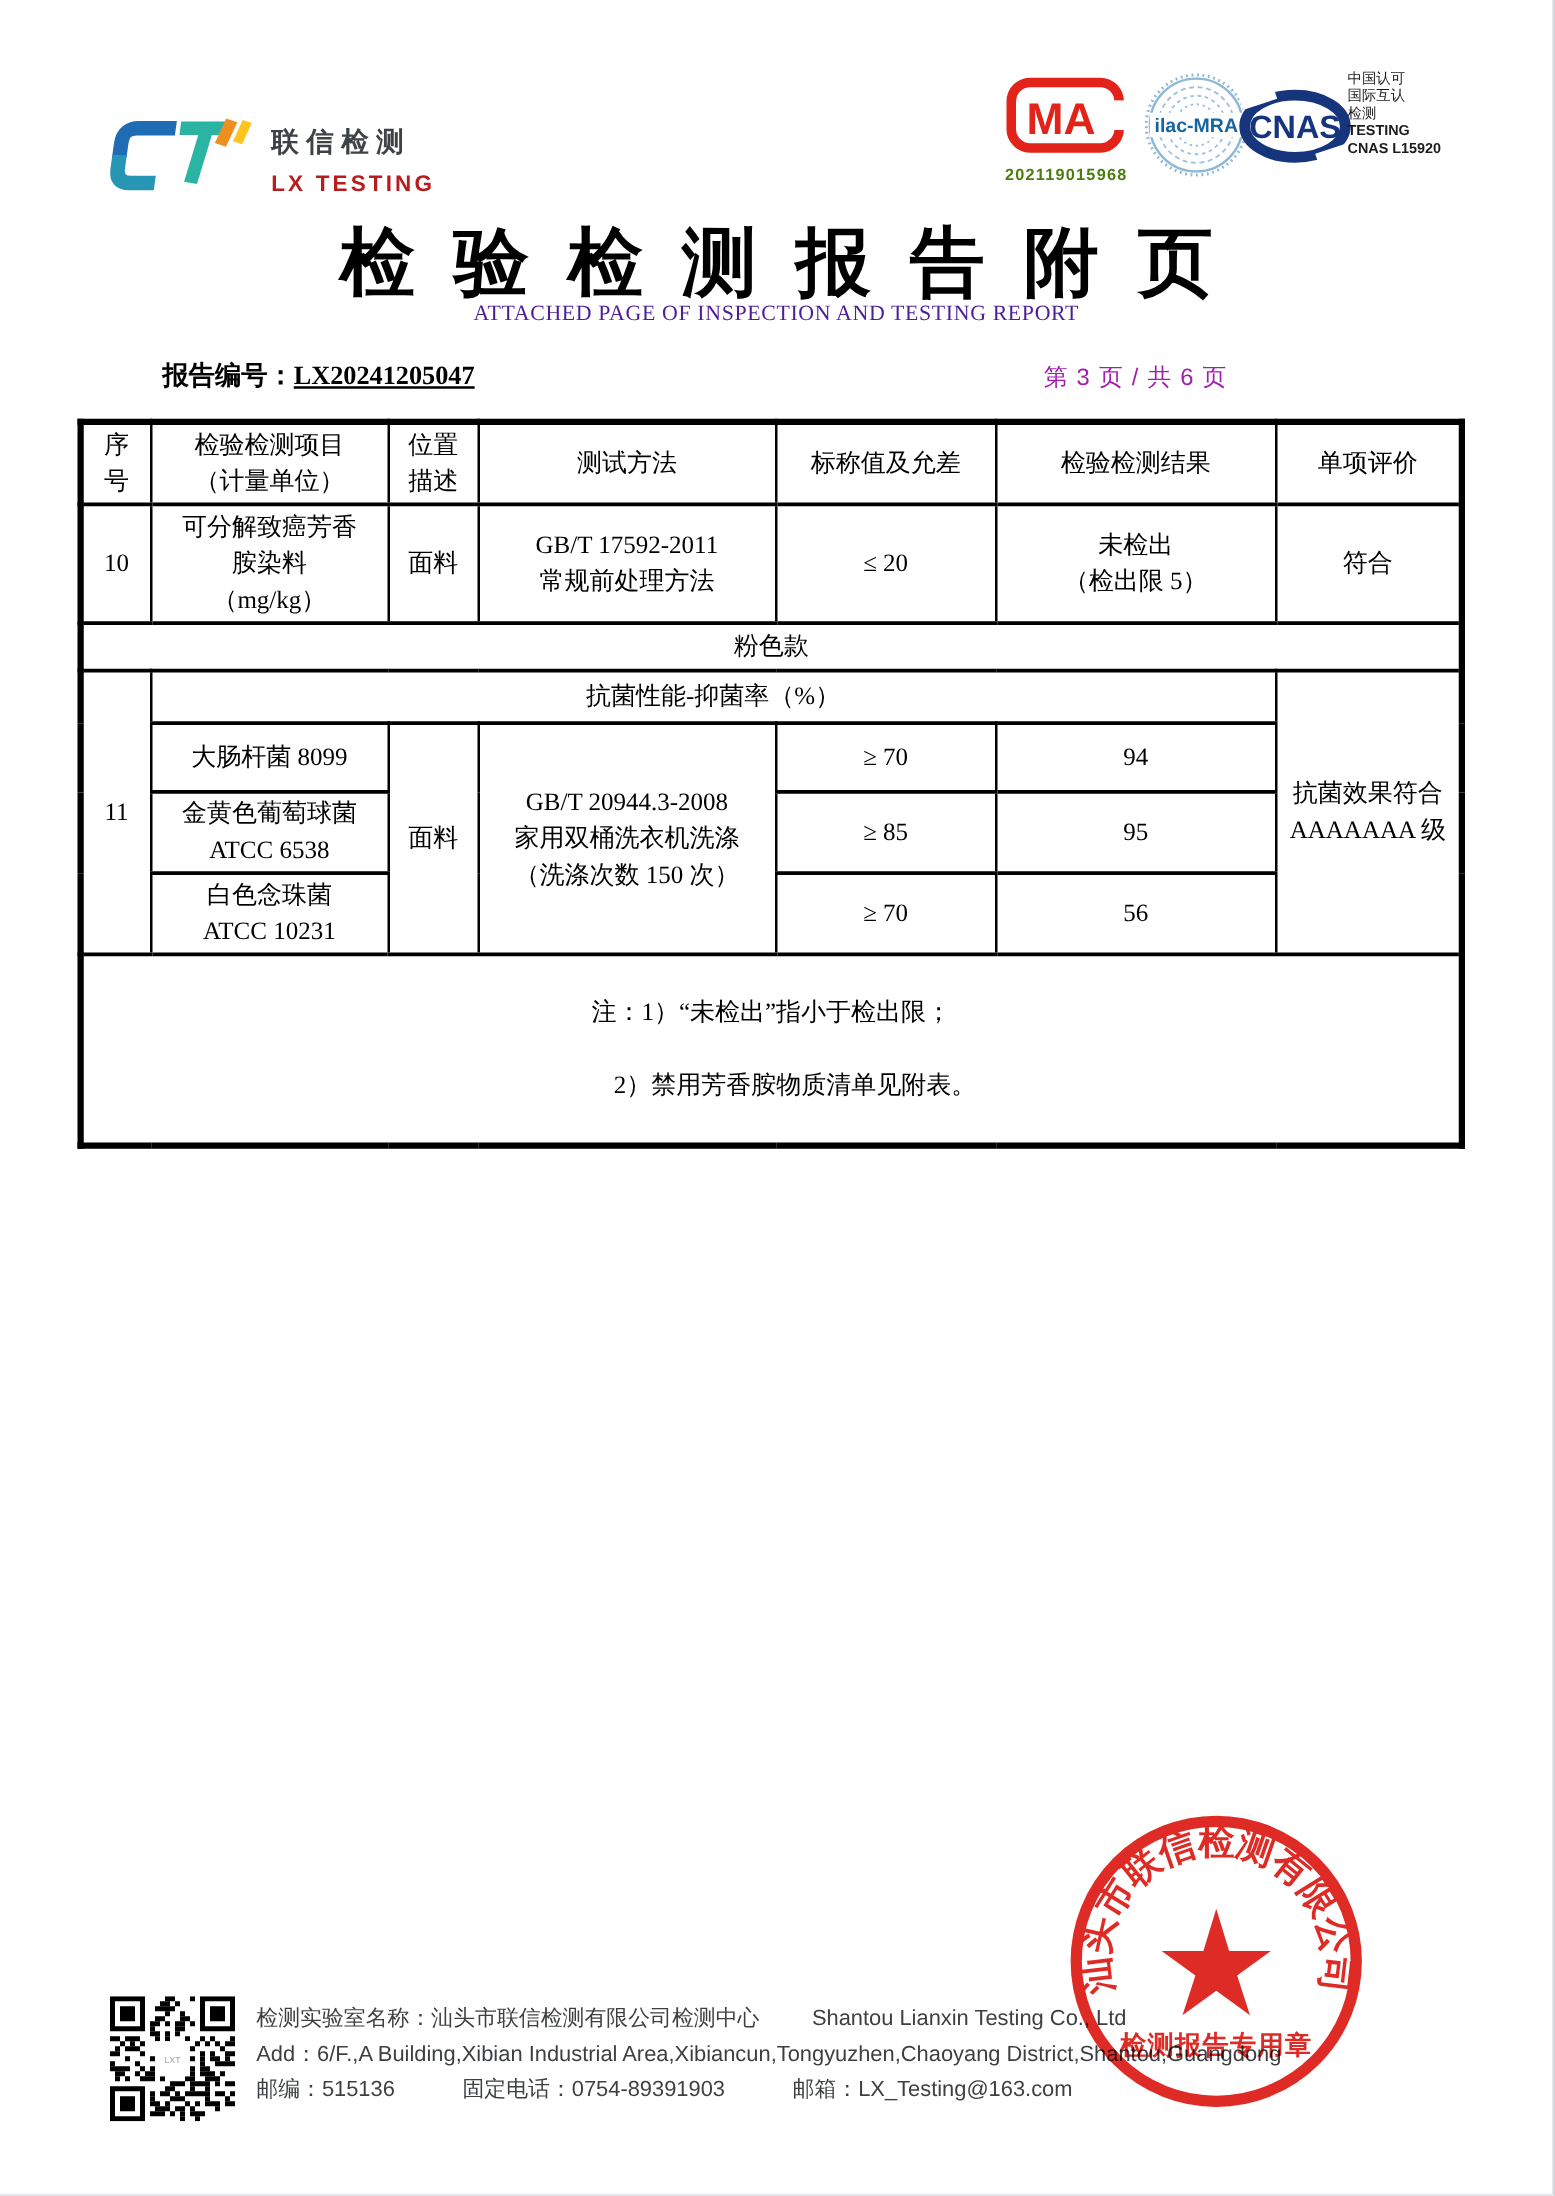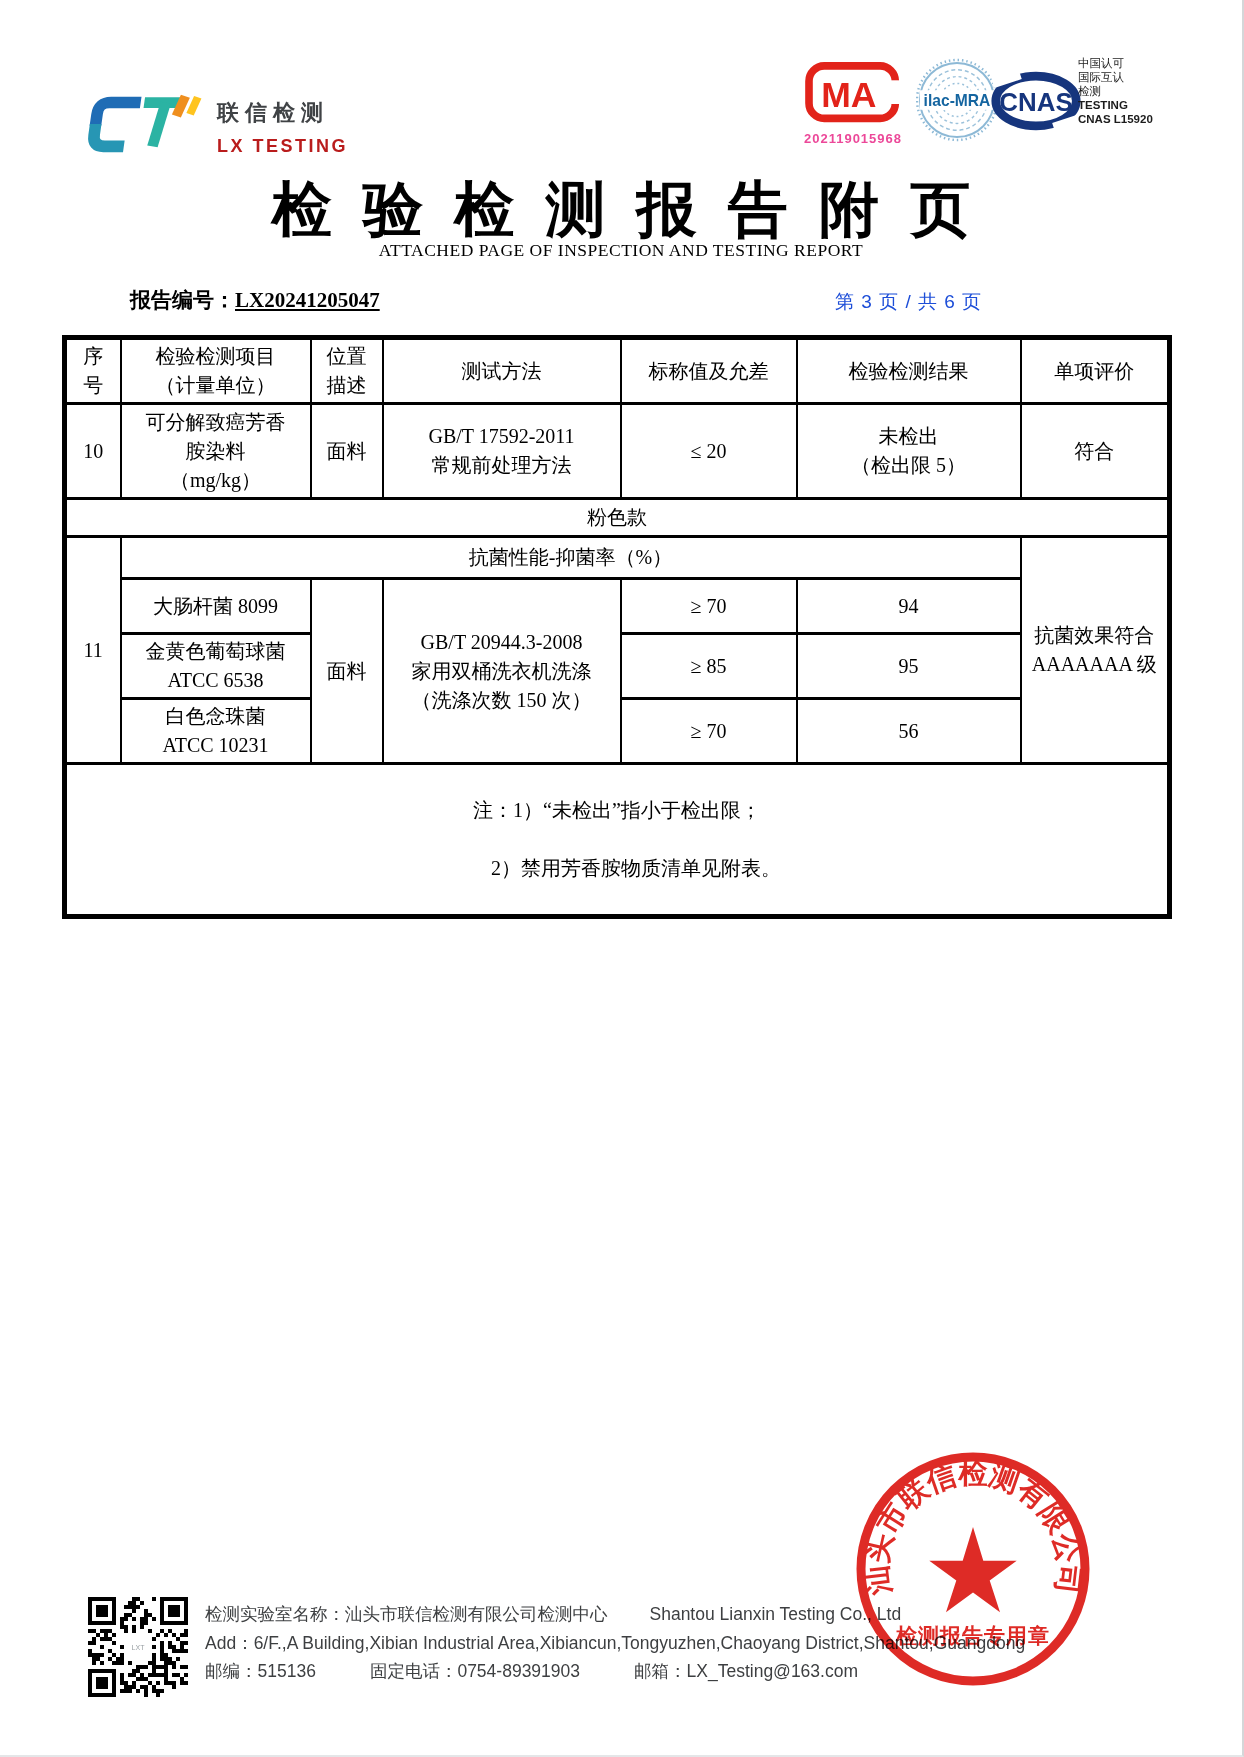--- a/index.html
+++ b/index.html
@@ -8,39 +8,39 @@
         border-right:2px solid #d5d7d9;border-bottom:2px solid #e4e6e8;box-sizing:border-box;}
 
   
   .brand{position:absolute;left:85px;top:88px;display:flex;align-items:center;}
   .brand-text{margin-left:14px;}
   .brand-cn{font-size:22px;font-weight:700;letter-spacing:6px;color:#3f4245;line-height:36px;}
   .brand-en{font-size:18px;font-weight:700;letter-spacing:2.5px;color:#b91c1c;margin-top:5px;}
 
   
   .cma{position:absolute;left:793px;top:60px;width:120px;text-align:center;}
-  .cma-num{font-size:13px;font-weight:700;letter-spacing:1px;color:#ec4899;margin-top:1px;}
+  .cma-num{font-size:13px;font-weight:700;letter-spacing:1px;color:#4d7c0f;margin-top:1px;}
   .ilac{position:absolute;left:916px;top:58px;}
   .cnas{position:absolute;left:990px;top:70px;}
   .accred{position:absolute;left:1078px;top:56px;font-size:11.5px;line-height:14px;color:#1c1c1c;}
   .accred .cn{font-weight:500;}
   .accred .en{font-weight:700;}
 
   
   .doc-title{position:absolute;left:0;top:170px;width:100%;text-align:center;
              font-family:"Liberation Serif","DejaVu Serif",serif;
              font-size:60px;font-weight:700;letter-spacing:0.52em;text-indent:0.52em;color:#000;}
   .doc-subtitle{position:absolute;left:0;top:240px;width:100%;text-align:center;
              font-family:"Liberation Serif","DejaVu Serif",serif;
-             font-size:17.5px;letter-spacing:0.5px;color:#000000;}
+             font-size:17.5px;letter-spacing:0.5px;color:#4c1d95;}
 
   
   .meta-left{position:absolute;left:130px;top:286px;font-size:21px;font-weight:700;color:#000;}
   .meta-left .no{font-family:"Liberation Serif","DejaVu Serif",serif;font-weight:600;text-decoration:underline;}
-  .meta-right{position:absolute;left:835px;top:289px;font-size:19px;color:#1d4ed8;letter-spacing:1px;}
+  .meta-right{position:absolute;left:835px;top:289px;font-size:19px;color:#a21caf;letter-spacing:1px;}
 
   
   table.results{position:absolute;left:62px;top:335px;width:1105px;border-collapse:collapse;
         table-layout:fixed;border:5px solid #000;
         font-family:"Liberation Serif","DejaVu Serif",serif;font-size:20px;color:#000;}
   table.results td, table.results th{border:solid #000;border-width:3px 2px;
         text-align:center;vertical-align:middle;padding:2px 4px;font-weight:400;
         white-space:pre-line;line-height:1.45;overflow:hidden;}
   td.left, th.left{text-align:left;padding-left:12px;}
   td.note-cell{text-align:left;vertical-align:top;padding:10px 12px;line-height:1.55;}

